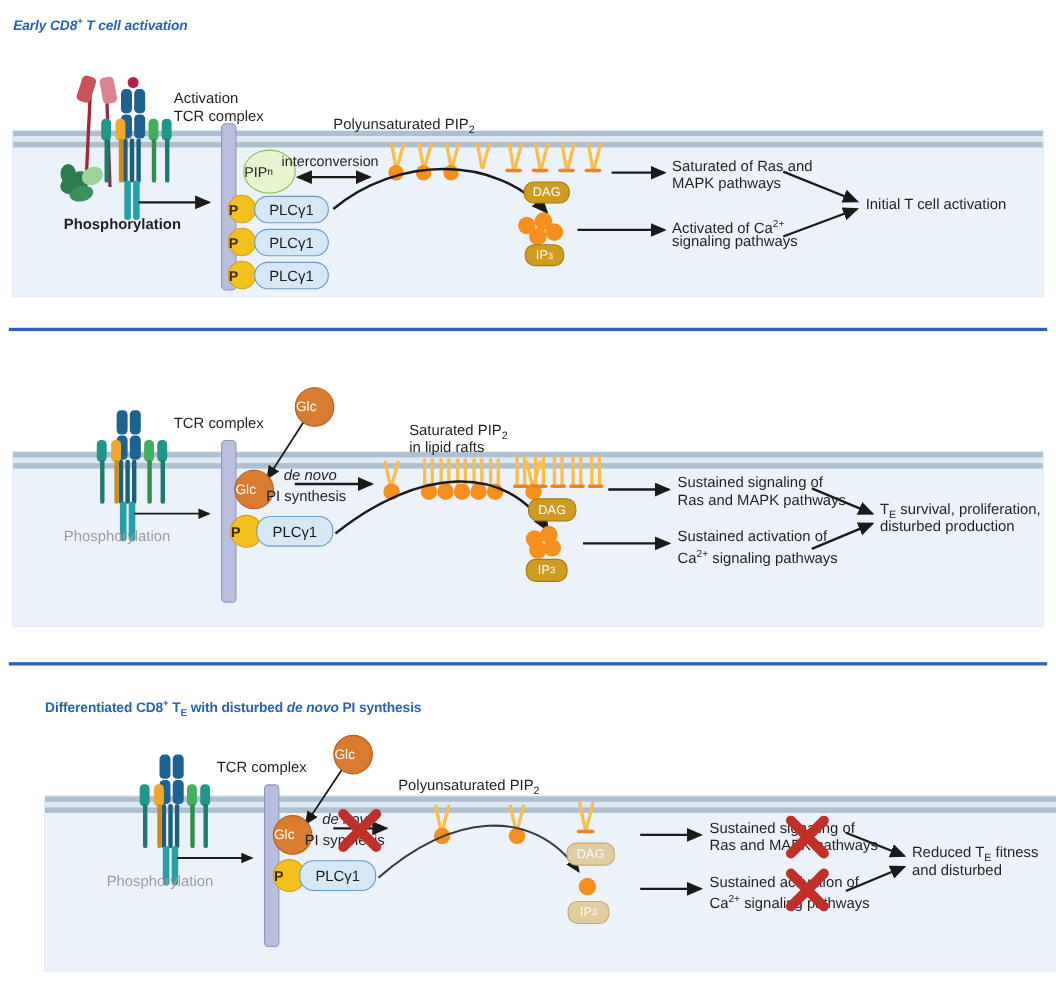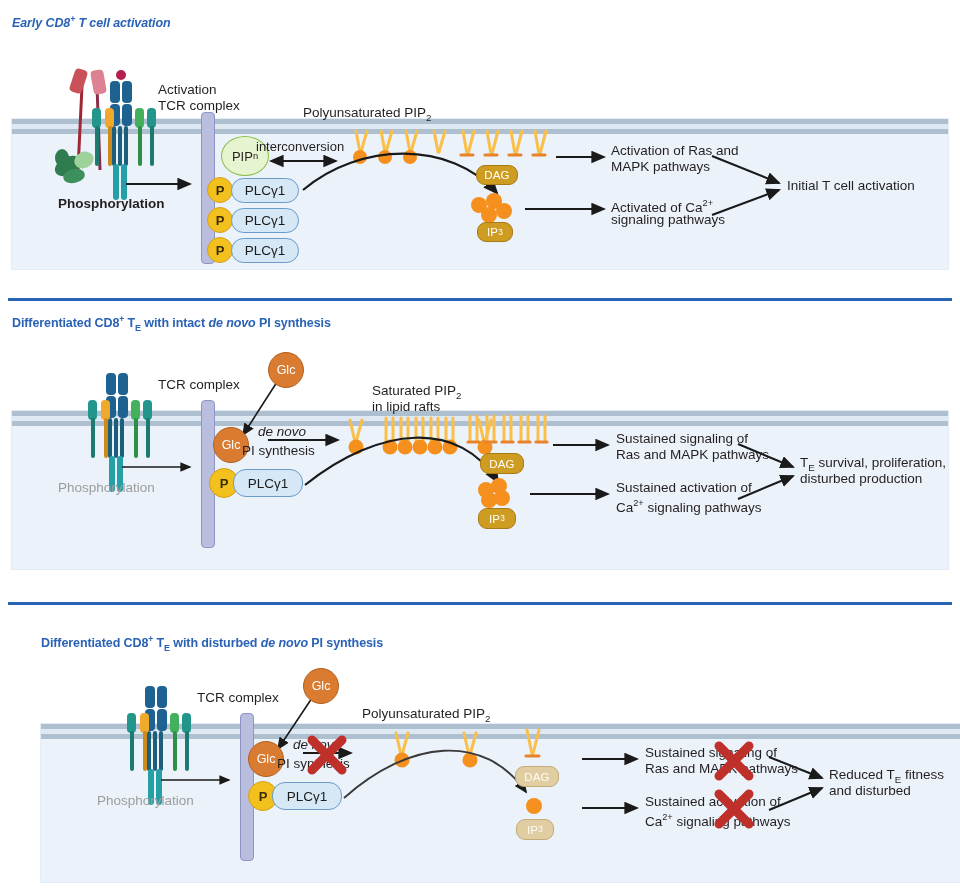--- a/index.html
+++ b/index.html
@@ -45,21 +45,21 @@
 
   
   .scaffold{
     position:absolute;width:14px;border-radius:4px;
     background:#b9bede;border:1.4px solid #9096c4;box-sizing:border-box;
   }
 
   
   .bubble{
     position:absolute;border-radius:50%;
-    display:flex;align-items:center;justify-content:center;
+    display:flex;align-items:center;justify-content:flex-start;
     font-size:12px;box-sizing:border-box;
   }
   .pip-n{background:#e7f4d0;border:1.6px solid #8bbf4d;color:#231f20;font-size:13px;}
   .p-circ{background:#f2c11e;border:1.6px solid #d4a017;color:#3d2c00;font-weight:bold;font-size:13px;}
   .glc{background:#d97b30;border:1.6px solid #b3611f;color:#ffffff;font-size:12.5px;}
   .plc{
     position:absolute;border-radius:13px;
     background:#d6e7f6;border:1.6px solid #6a9cc9;box-sizing:border-box;
     display:flex;align-items:center;justify-content:center;
     font-size:13.5px;color:#1c1c1c;
@@ -245,35 +245,32 @@
   </svg>
 
   <div class="tag" style="left:476px;top:165px;width:42px;height:20px;">
       <span>DAG</span>
     </div>
   <div class="tag" style="left:477px;top:222px;width:36px;height:20px;">
       <span>IP</span>
       <sub>3</sub>
     </div>
 
-  <div class="lbl" style="left:611px;top:143px;">Activation of Ras and</div>
+  <div class="lbl" style="left:611px;top:143px;">Saturated of Ras and</div>
   <div class="lbl" style="left:611px;top:159px;">MAPK pathways</div>
   <div class="lbl" style="left:611px;top:196px;"><span>Activated of Ca</span><sup>2+</sup></div>
   <div class="lbl" style="left:611px;top:212px;">signaling pathways</div>
 
   <div class="lbl" style="left:787px;top:178px;">Initial T cell activation</div>
 </section>
 
 <div class="divider" style="top:298px;"></div>
 
 <section class="panel" id="panel-2">
 
-  <div class="panel-title" style="top:14px;">
-    <span>Differentiated CD8</span><sup>+</sup><span> T</span><sub>E</sub><span> with intact </span><i>de novo</i><span> PI synthesis</span>
-  </div>
 
   <div class="cell" style="top:110px;height:160px;">
     <div class="membrane" style="top:0;">
       <div class="band-top"></div>
       <div class="band-mid"></div>
       <div class="band-bot"></div>
     </div>
   </div>
 
   <div class="capsule" style="left:106px;top:73px;width:10px;height:22px;background:#1e6291;"></div>

